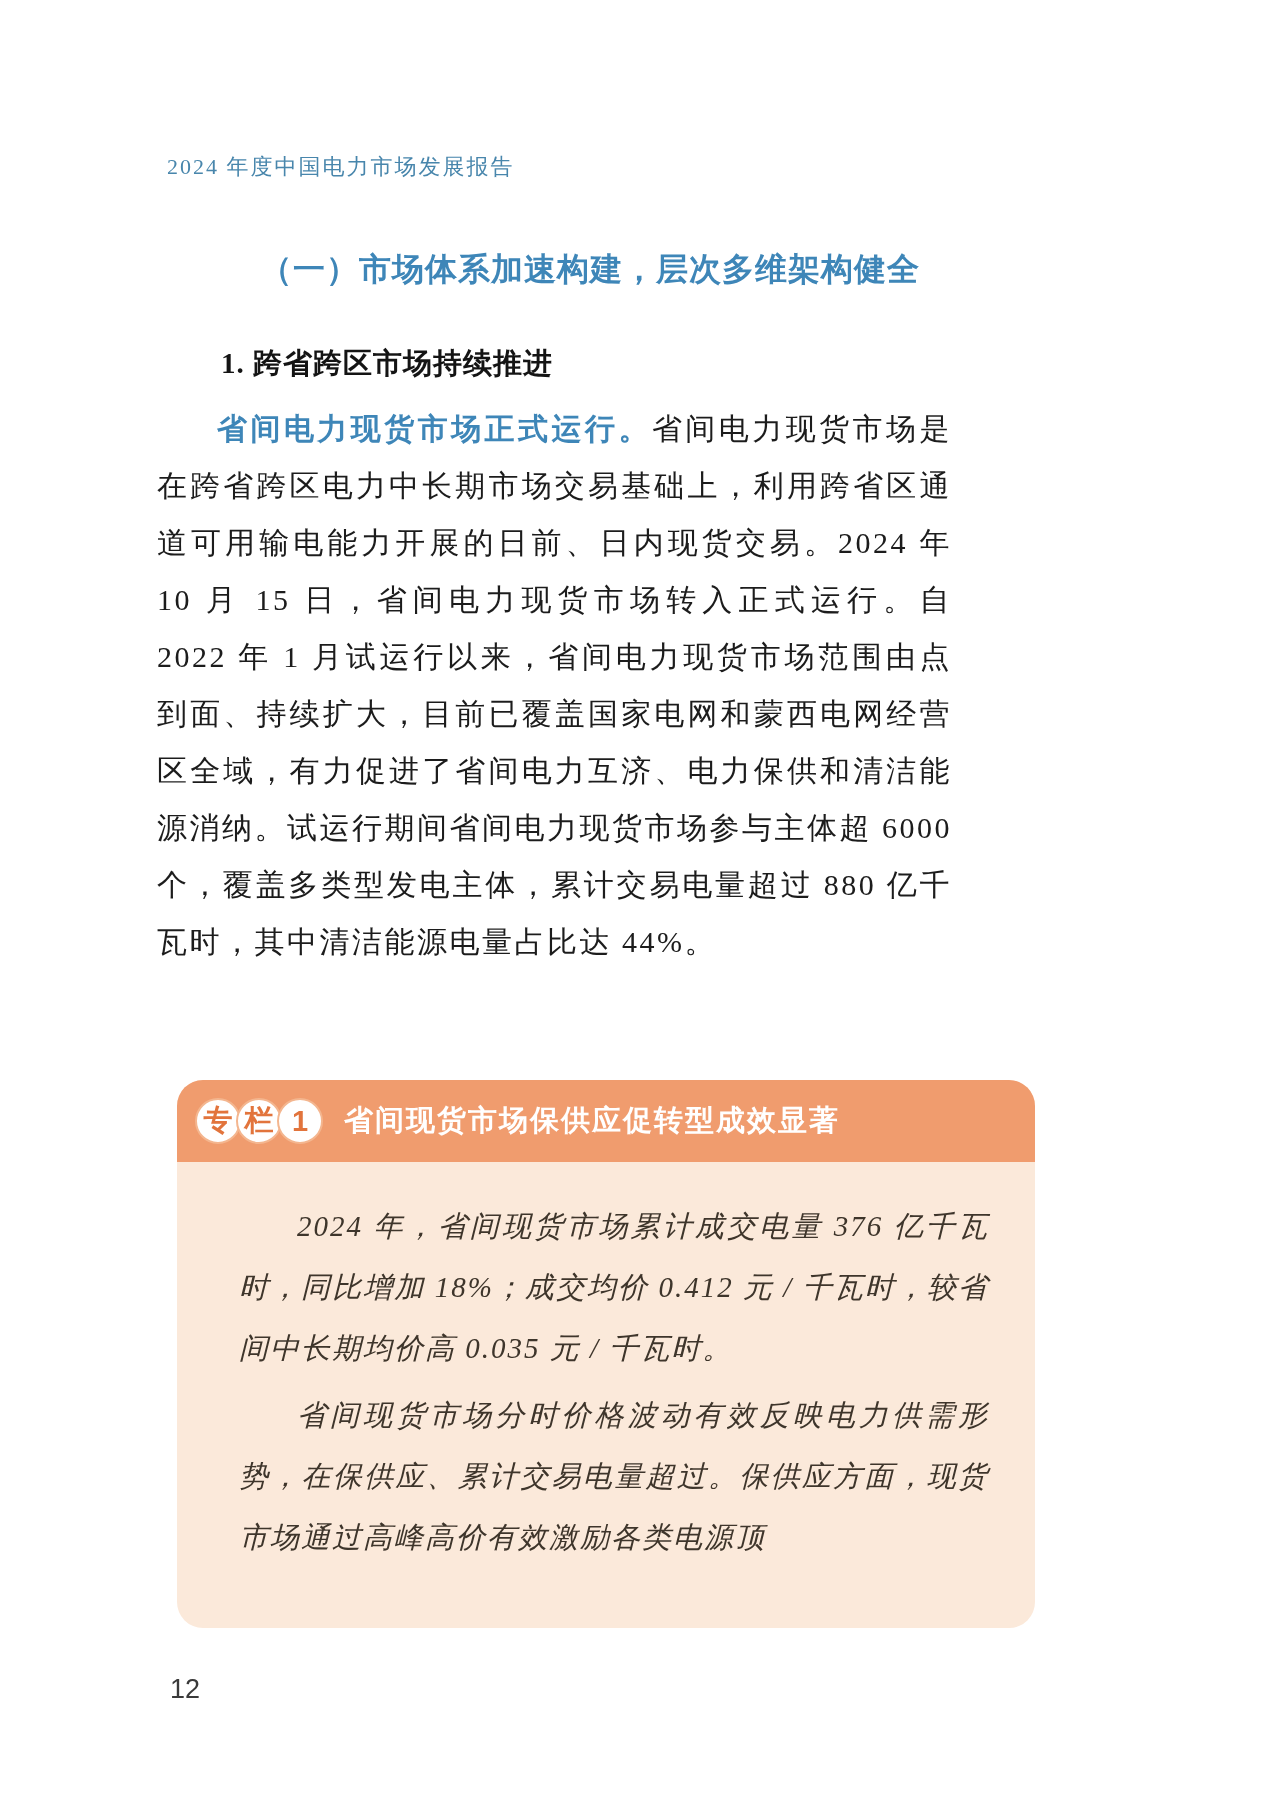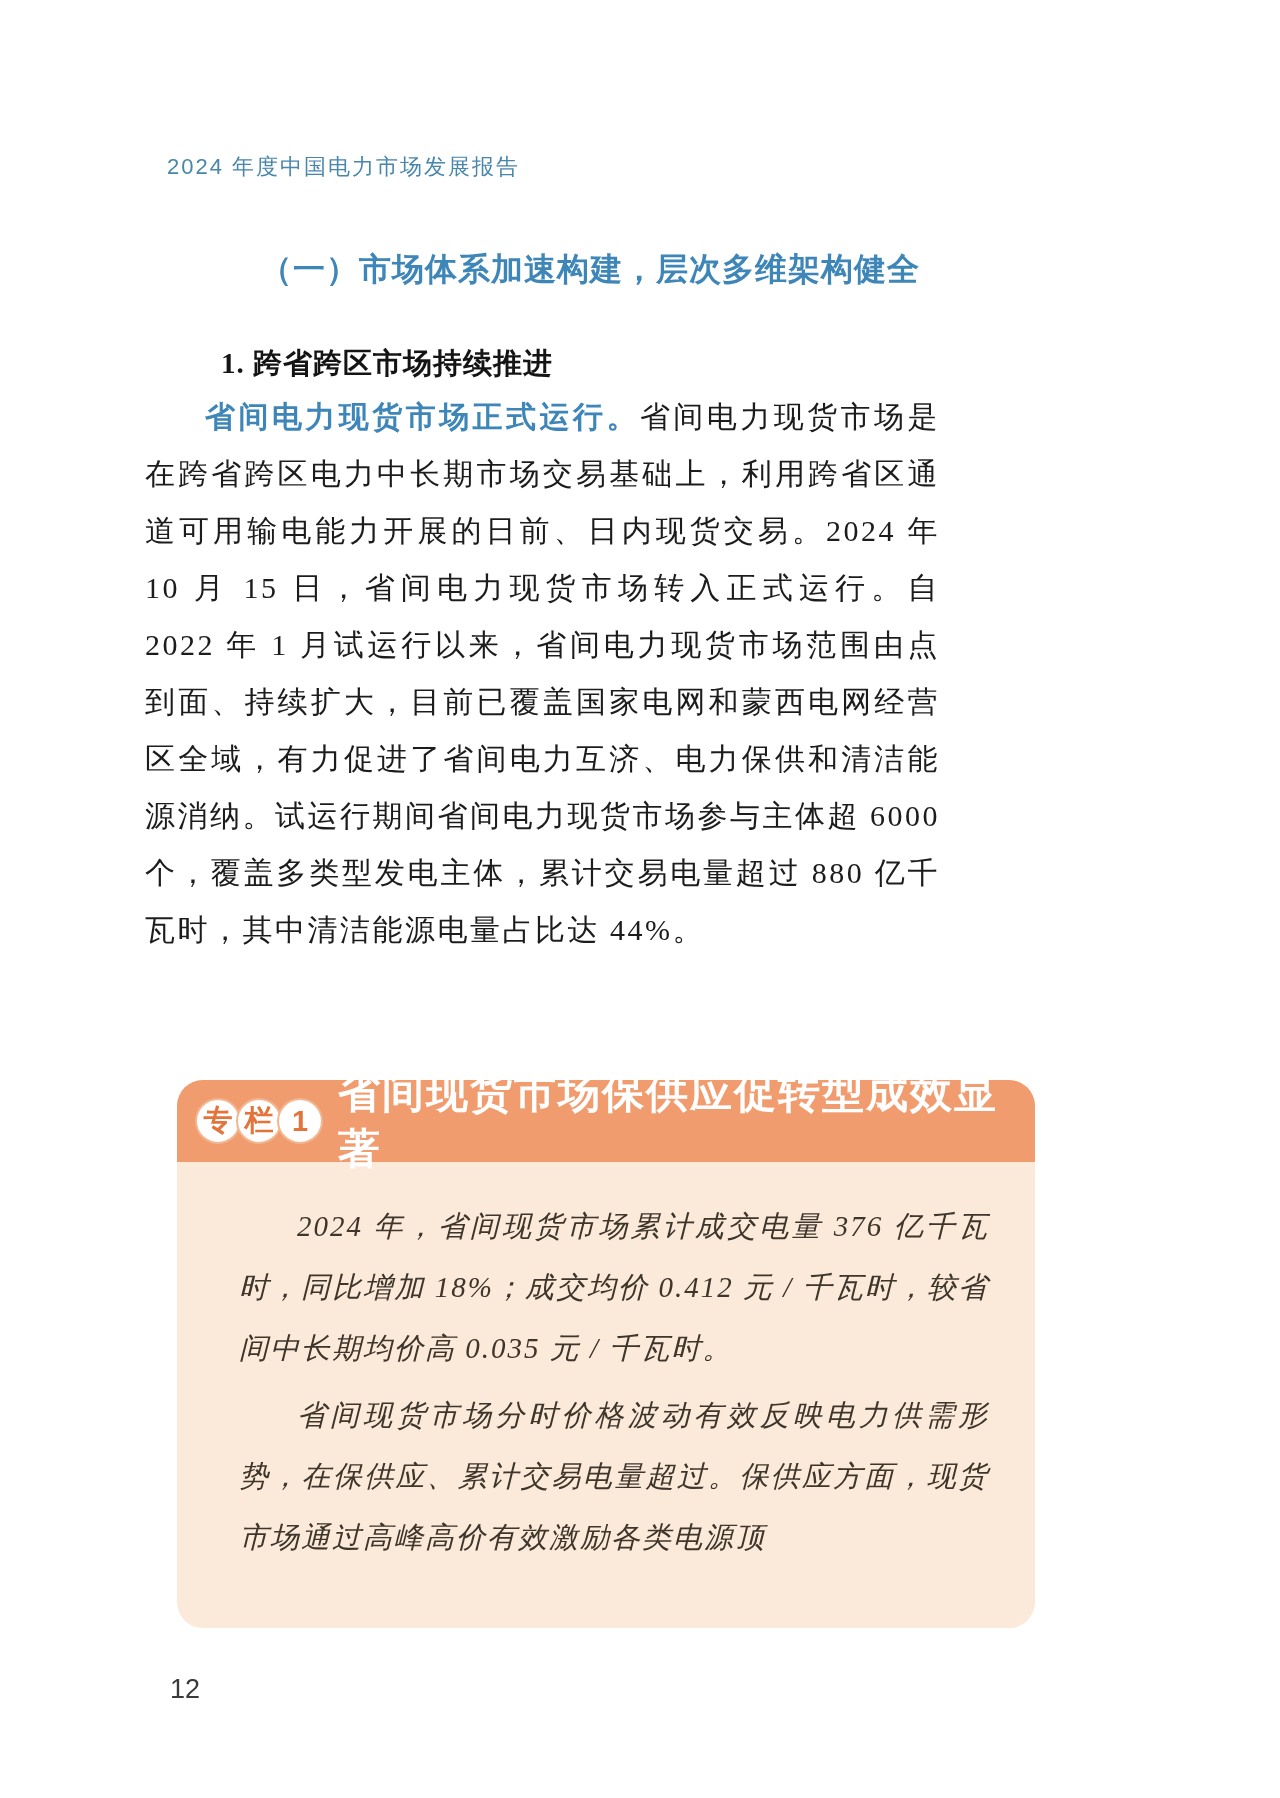--- a/index.html
+++ b/index.html
@@ -7,41 +7,41 @@
     width:1280px; height:1798px;
     background:#ffffff;
     font-family:"Liberation Serif","DejaVu Serif",serif;
     position:relative;
     overflow:hidden;
   }
   .page { position:absolute; inset:0; background:#ffffff; }
 
   .doc-header {
     position:absolute; left:167px; top:152px;
-    font-family:Liberation Sans, sans-serif;
+    font-family:Liberation Serif, serif;
     font-size:22px; font-weight:500; letter-spacing:2px;
     color:#4886AC;
   }
 
   .section-heading {
     position:absolute; left:260px; top:248px; margin:0;
     font-family:"Liberation Sans","DejaVu Sans",sans-serif;
     font-size:32px; font-weight:700; letter-spacing:1px;
     color:#3E86B8;
   }
 
   .subsection-heading {
     position:absolute; left:205px; top:328px; margin:16px;
     font-family:"Liberation Serif","DejaVu Serif",serif;
     font-size:29px; font-weight:700; color:#141414;
     letter-spacing:1px;
   }
 
   .body-para {
-    position:absolute; left:145px; top:388px; width:795px; margin:0;
+    position:absolute; left:145px; top:388px; width:795px; margin:12px;
     font-size:30px; line-height:57px; letter-spacing:2.5px;
     color:#1c1c1c; text-align:justify; text-indent:2em;
   }
   .lead-sentence {
     color:#3E86B8; font-weight:700;
     font-family:"Liberation Sans","DejaVu Sans",sans-serif;
   }
 
   .callout {
     position:absolute; left:177px; top:1080px; width:858px; height:548px;
@@ -55,22 +55,22 @@
   .badge { display:flex; align-items:center; margin-left:18px; }
   .badge-circle {
     width:46px; height:46px; border-radius:50%;
     background:#ffffff; border:2px solid #F4B68F;
     color:#E2743C; font-weight:800; font-size:29px;
     font-family:"Liberation Sans","DejaVu Sans",sans-serif;
     display:flex; align-items:center; justify-content:center;
     margin-right:-5px; box-sizing:border-box;
   }
   .callout-title {
-    margin-left:20px;
-    color:#ffffff; font-weight:700; font-size:42px; letter-spacing:2px;
+    margin-left:26px;
+    color:#ffffff; font-weight:700; font-size:29px; letter-spacing:2px;
     font-family:"Liberation Sans","DejaVu Sans",sans-serif;
   }
   .callout-body { padding:34px 46px 0 62px; }
   .callout-body p {
     margin:0 0 6px; font-size:29px; line-height:61px;
     color:#3E352B; text-align:justify; text-indent:2em;
     letter-spacing:2px; font-style:italic;
     font-family:"Liberation Serif","DejaVu Serif",serif;
   }
 

